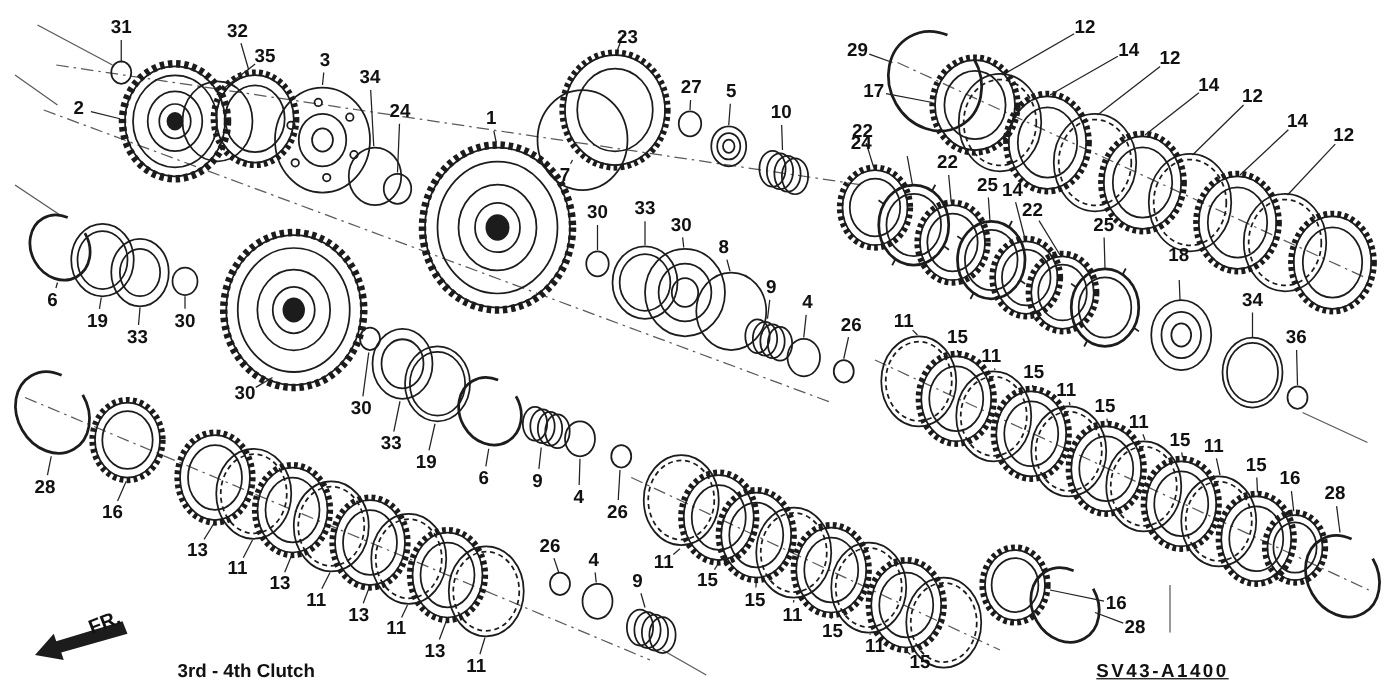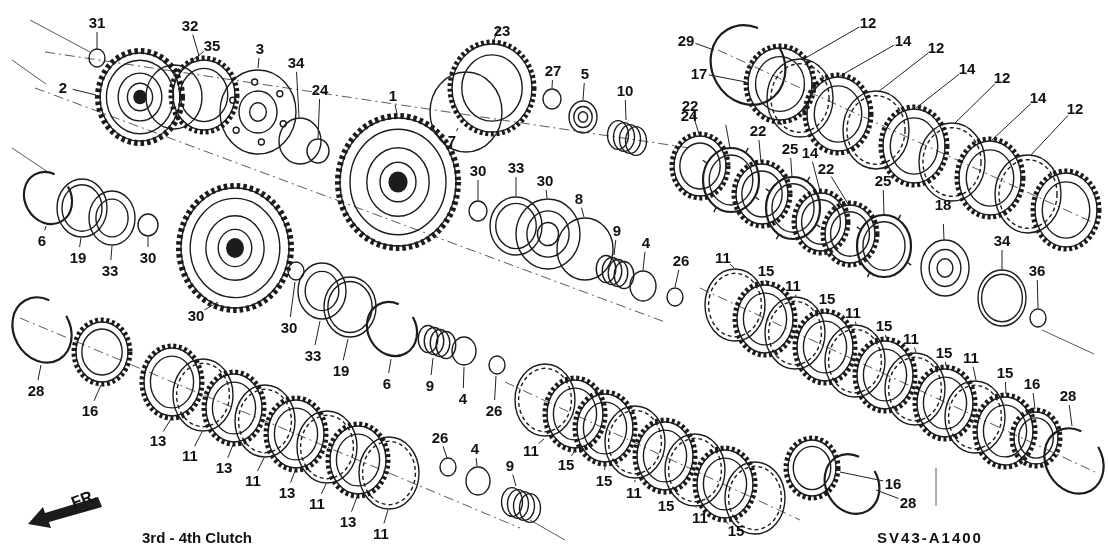--- a/index.html
+++ b/index.html
@@ -9,21 +9,21 @@
   .ln{fill:none;stroke:#1c1c1c;stroke-width:1.4;}
   .thick{fill:none;stroke:#1c1c1c;stroke-width:2.2;}
   .teeth{fill:none;stroke:#1c1c1c;}
   .solid{fill:#1c1c1c;stroke:none;}
   .cl{stroke:#5a5a5a;stroke-width:1;fill:none;}
   .dash{stroke-dasharray:10 4 2 4;}
   .leader{stroke:#222;stroke-width:1;}
   .lbl{position:absolute;transform:translate(-50%,-50%);font-size:15px;font-weight:700;
        white-space:nowrap;line-height:1;}
   .title{position:absolute;transform:translate(-50%,-50%);font-size:15px;font-weight:700;white-space:nowrap;}
-  .code{position:absolute;transform:translate(-50%,-50%);font-size:15px;font-weight:700;letter-spacing:2px;white-space:nowrap;}
+  .code{position:absolute;transform:translate(-50%,-50%);font-size:15px;font-weight:700;letter-spacing:2px;white-space:nowrap;text-decoration:underline;}
   .fr{position:absolute;transform:translate(-50%,-50%) rotate(-21deg);font-size:16px;font-weight:700;}
 </style>
 </head>
 <body>
 
 <div id="stage">
 
   <svg id="diagram-svg" width="1108" height="553" viewBox="0 0 1108 553">
     <g id="gen-layer">
         <line x1="35" y1="88" x2="665" y2="322" class="cl dash"></line>

